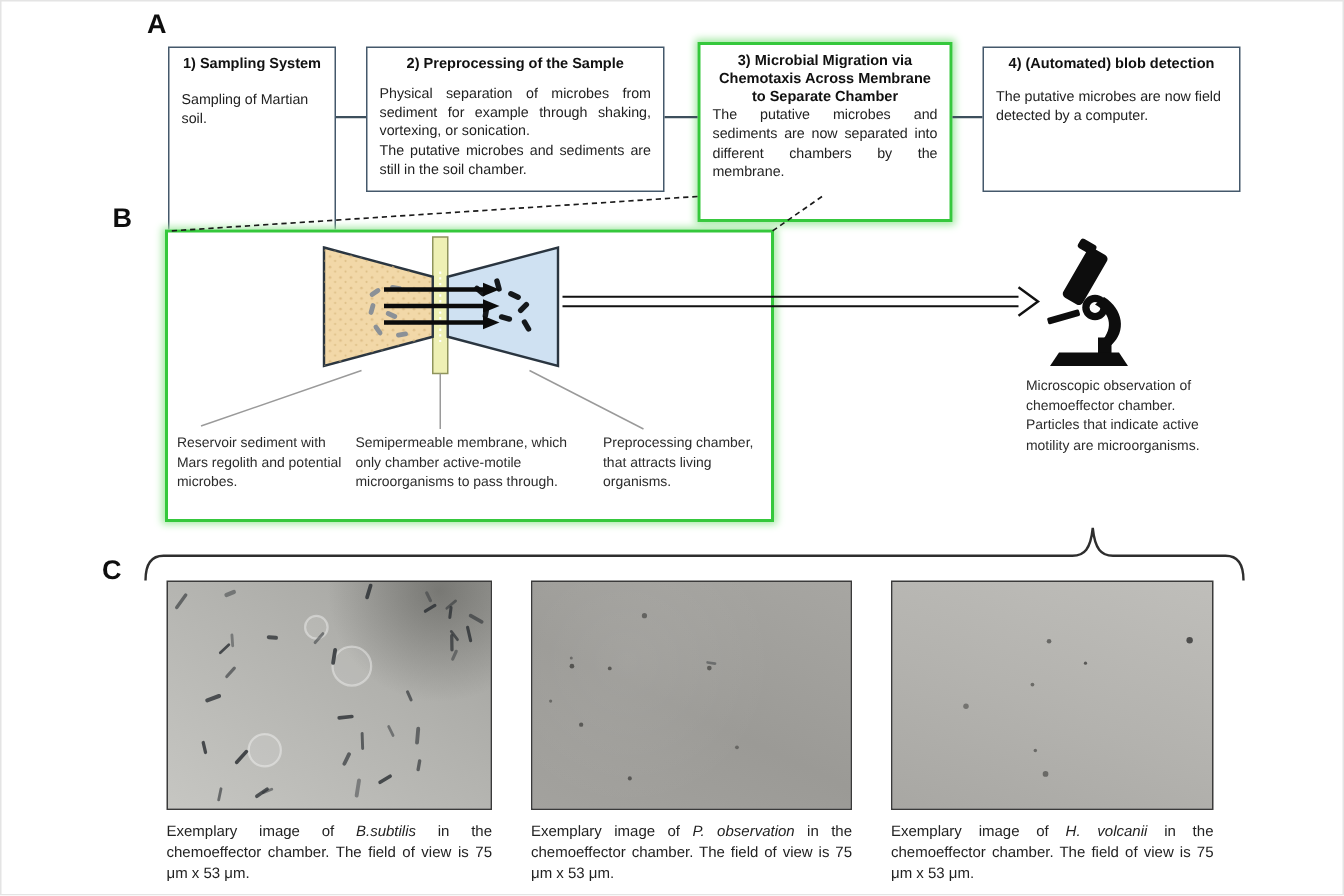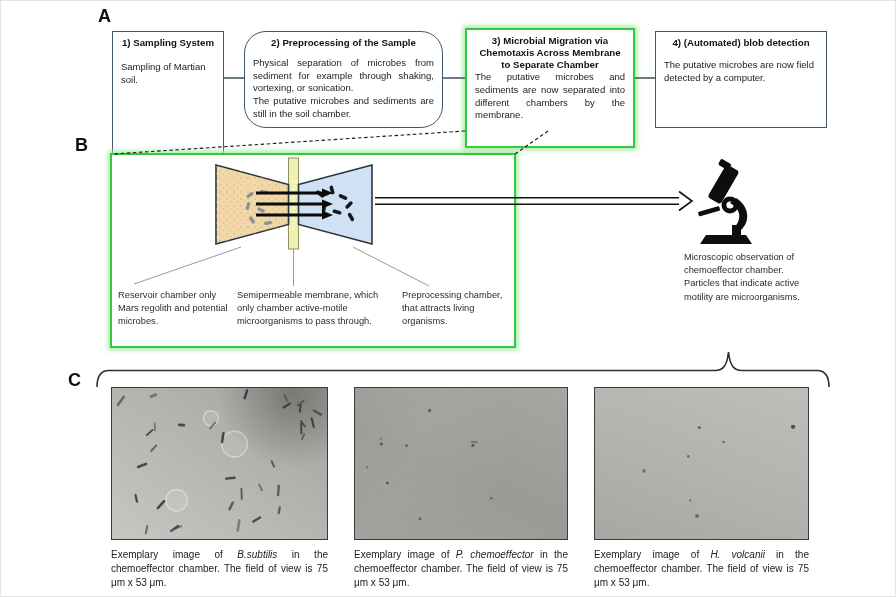--- a/index.html
+++ b/index.html
@@ -41,39 +41,39 @@
 
   <div class="panel-label" style="left:97px;top:5px;">A</div>
   <div class="panel-label" style="left:74px;top:134px;">B</div>
   <div class="panel-label" style="left:67px;top:369px;">C</div>
 
   <div class="flowbox" style="left:111px;top:30px;width:112px;height:125px;">
     <div class="title gap12">1) Sampling System</div>
     <p>Sampling of Martian soil.</p>
   </div>
 
-  <div class="flowbox" style="left:243px;top:30px;width:199px;height:97px;border-radius:22px;">
+  <div class="flowbox" style="left:243px;top:30px;width:199px;height:97px;">
     <div class="title gap8">2) Preprocessing of the Sample</div>
     <p class="just">Physical separation of microbes from sediment for example through shaking, vortexing, or sonication.</p>
     <p class="just">The putative microbes and sediments are still in the soil chamber.</p>
   </div>
 
   <div class="flowbox highlight" style="left:464px;top:27px;width:170px;height:120px;">
     <div class="title">3) Microbial Migration via Chemotaxis Across Membrane to Separate Chamber</div>
     <p class="just">The putative microbes and sediments are now separated into different chambers by the membrane.</p>
   </div>
 
   <div class="flowbox" style="left:654px;top:30px;width:172px;height:97px;">
     <div class="title gap10">4) (Automated) blob detection</div>
     <p>The putative microbes are now field detected by a computer.</p>
   </div>
 
   <div class="greenpanel"></div>
 
-  <div class="callout" style="left:117px;top:288px;width:115px;">Reservoir chamber only Mars regolith and potential microbes.</div>
+  <div class="callout" style="left:117px;top:288px;width:115px;">Reservoir sediment with Mars regolith and potential microbes.</div>
   <div class="callout" style="left:236px;top:288px;width:160px;">Semipermeable membrane, which only chamber active-motile microorganisms to pass through.</div>
   <div class="callout" style="left:401px;top:288px;width:105px;">Preprocessing chamber, that attracts living organisms.</div>
 
   <div class="micronote">Microscopic observation of chemoeffector chamber. Particles that indicate active motility are microorganisms.</div>
 
   <div class="micrograph" id="mg0">
       <svg viewBox="0 0 100 70" preserveAspectRatio="none">
         <circle cx="57" cy="26" r="6" fill="rgba(255,255,255,0.10)" stroke="rgba(255,255,255,0.38)" stroke-width="0.7"></circle>
         <circle cx="30" cy="52" r="5" fill="rgba(255,255,255,0.10)" stroke="rgba(255,255,255,0.38)" stroke-width="0.7"></circle>
         <circle cx="46" cy="14" r="3.5" fill="rgba(255,255,255,0.10)" stroke="rgba(255,255,255,0.38)" stroke-width="0.7"></circle>
@@ -138,21 +138,21 @@
       </svg>
     </div>
 
   <div class="caption" style="left:110px;width:217px;">
     <span>Exemplary image of</span>
     <span class="sp">B.subtilis</span>
     <span>in the chemoeffector chamber. The field of view is 75 μm x 53 μm.</span>
   </div>
   <div class="caption" style="left:353px;width:214px;">
     <span>Exemplary image of</span>
-    <span class="sp">P. chemoeffector</span>
+    <span class="sp">P. observation</span>
     <span>in the chemoeffector chamber. The field of view is 75 μm x 53 μm.</span>
   </div>
   <div class="caption" style="left:593px;width:215px;">
     <span>Exemplary image of</span>
     <span class="sp">H. volcanii</span>
     <span>in the chemoeffector chamber. The field of view is 75 μm x 53 μm.</span>
   </div>
 
   <svg class="overlay" width="896" height="597" viewBox="0 0 896 597">
     <defs>

